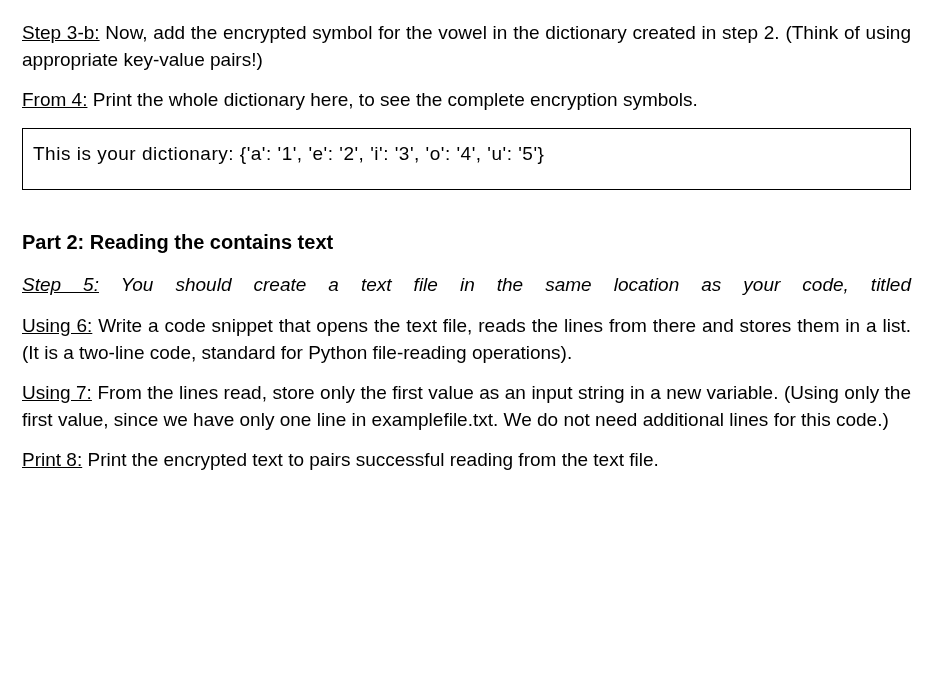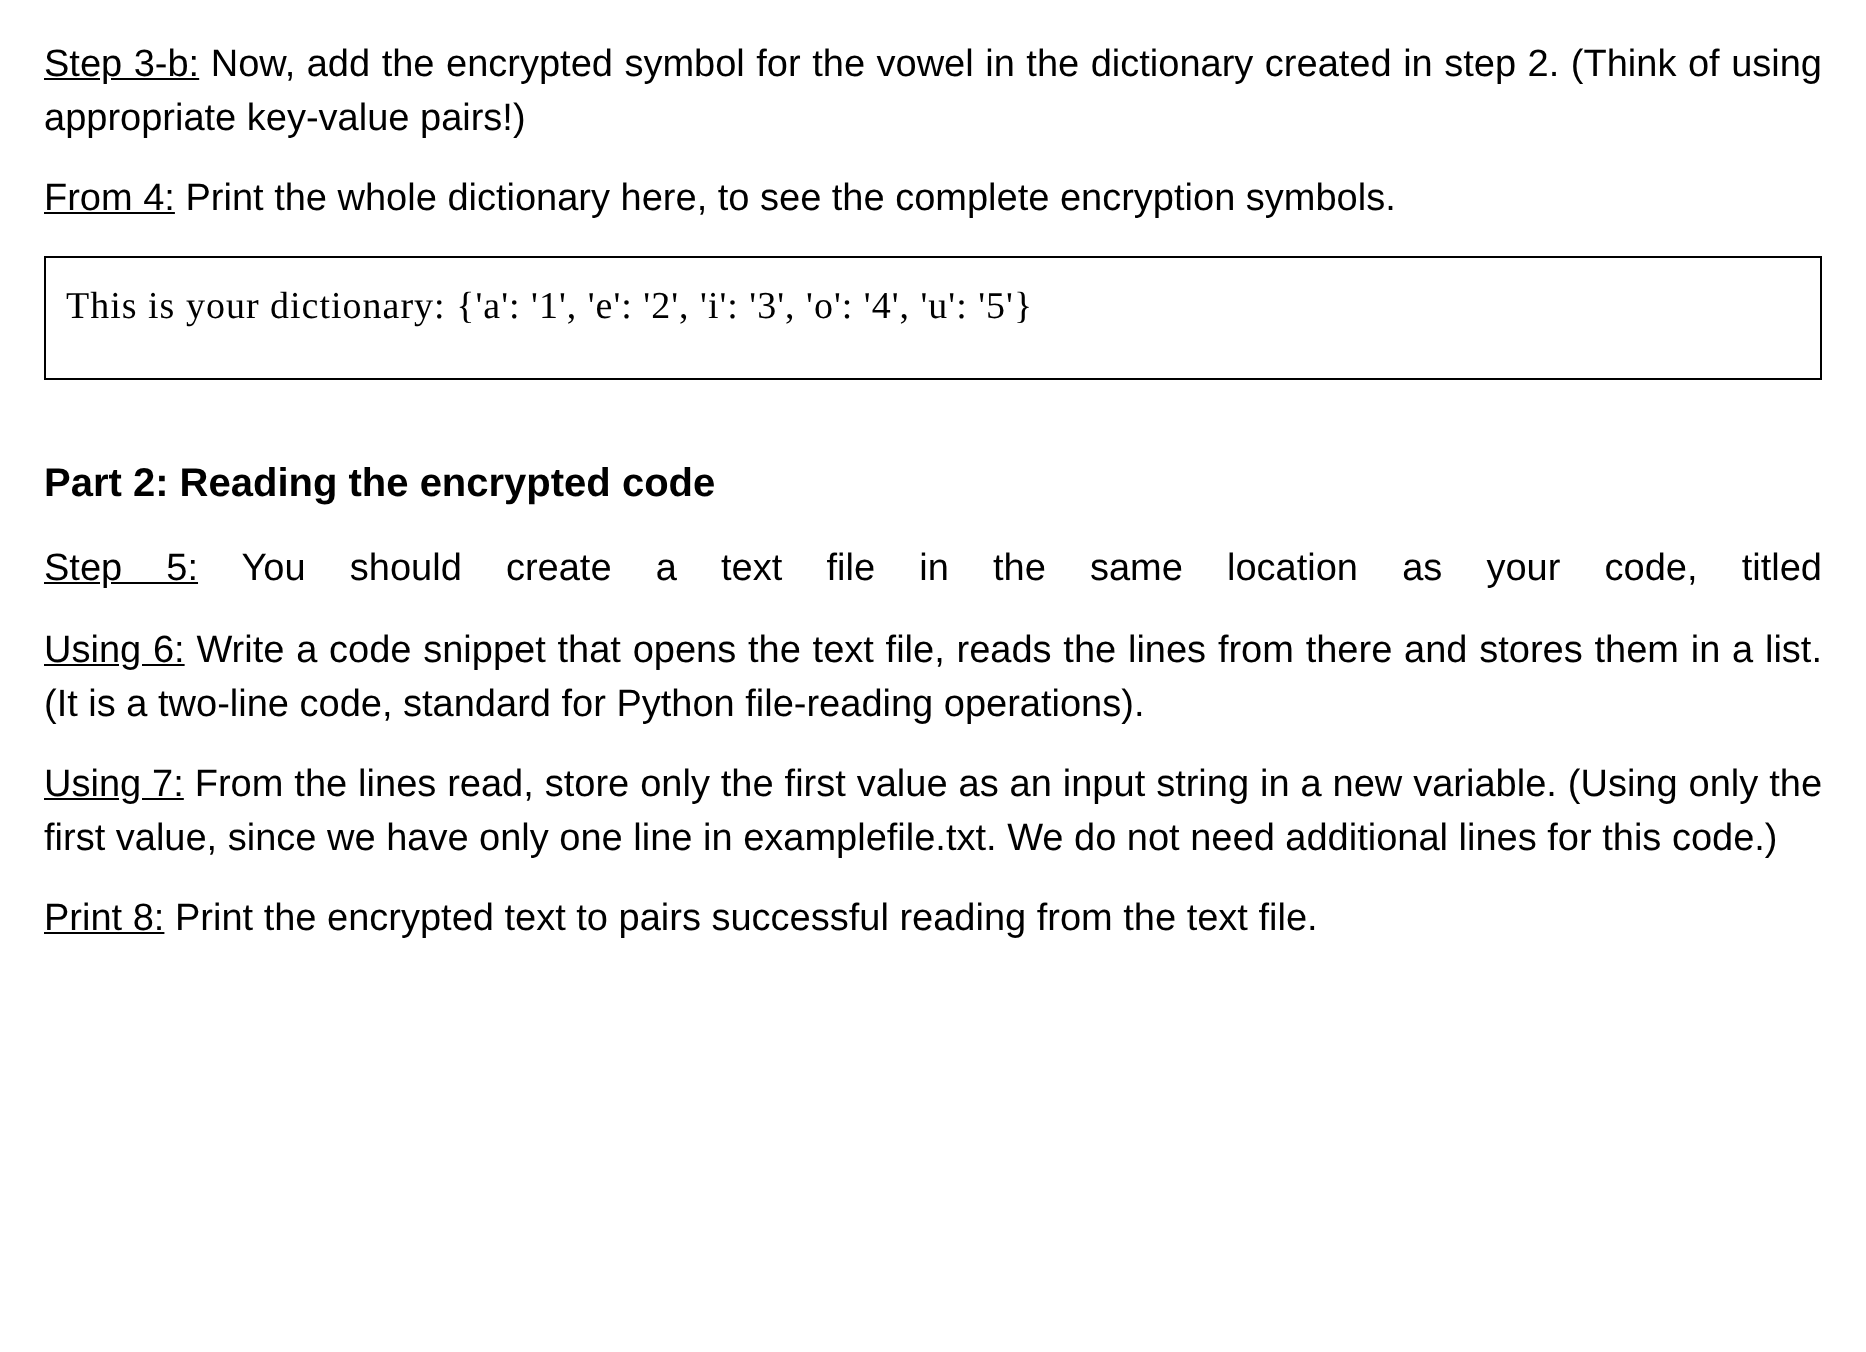--- a/index.html
+++ b/index.html
@@ -16,56 +16,57 @@
   .para {
     margin: 0 0 14px 0;
     text-align: justify;
   }
   .step-label {
     text-decoration: underline;
   }
   .code-box {
     border: 1.5px solid #000;
     padding: 12px 10px 22px 10px;
-    font-family: Liberation Serif, serif;
+    font-family: Liberation Sans, sans-serif;
     font-size: 19px;
     letter-spacing: 0.5px;
     margin-bottom: 38px;
   }
   .part-heading {
     font-weight: bold;
     font-size: 20px;
     margin: 0 0 16px 0;
   }
   .step5 {
     text-align: justify;
     text-align-last: left;
   }
   .step5-first {
     text-align: justify;
     text-align-last: justify;
     margin-bottom: 0;
+    font-style: italic;
   }
 </style>
 </head>
 <body>
 
 <p class="para">
   <span class="step-label">Step 3-b:</span><span> Now, add the encrypted symbol for the vowel in the dictionary created in step 2. (Think of using appropriate key-value pairs!)</span>
 </p>
 
 <p class="para">
   <span class="step-label">From 4:</span><span> Print the whole dictionary here, to see the complete encryption symbols.</span>
 </p>
 
 <div class="code-box">
   <span>This is your dictionary: {'a': '1', 'e': '2', 'i': '3', 'o': '4', 'u': '5'}</span>
 </div>
 
-<p class="part-heading">Part 2: Reading the encrypted code</p>
+<p class="part-heading">Part 2: Reading the contains text</p>
 
 <div style="margin-bottom:14px;">
   <p class="para step5-first" style="margin-bottom:0;">
     <span class="step-label">Step 5:</span><span> You should create a text file in the same location as your code, titled</span>
   </p>
 </div>
 
 <p class="para">
   <span class="step-label">Using 6:</span><span> Write a code snippet that opens the text file, reads the lines from there and stores them in a list. (It is a two-line code, standard for Python file-reading operations).</span>
 </p>

